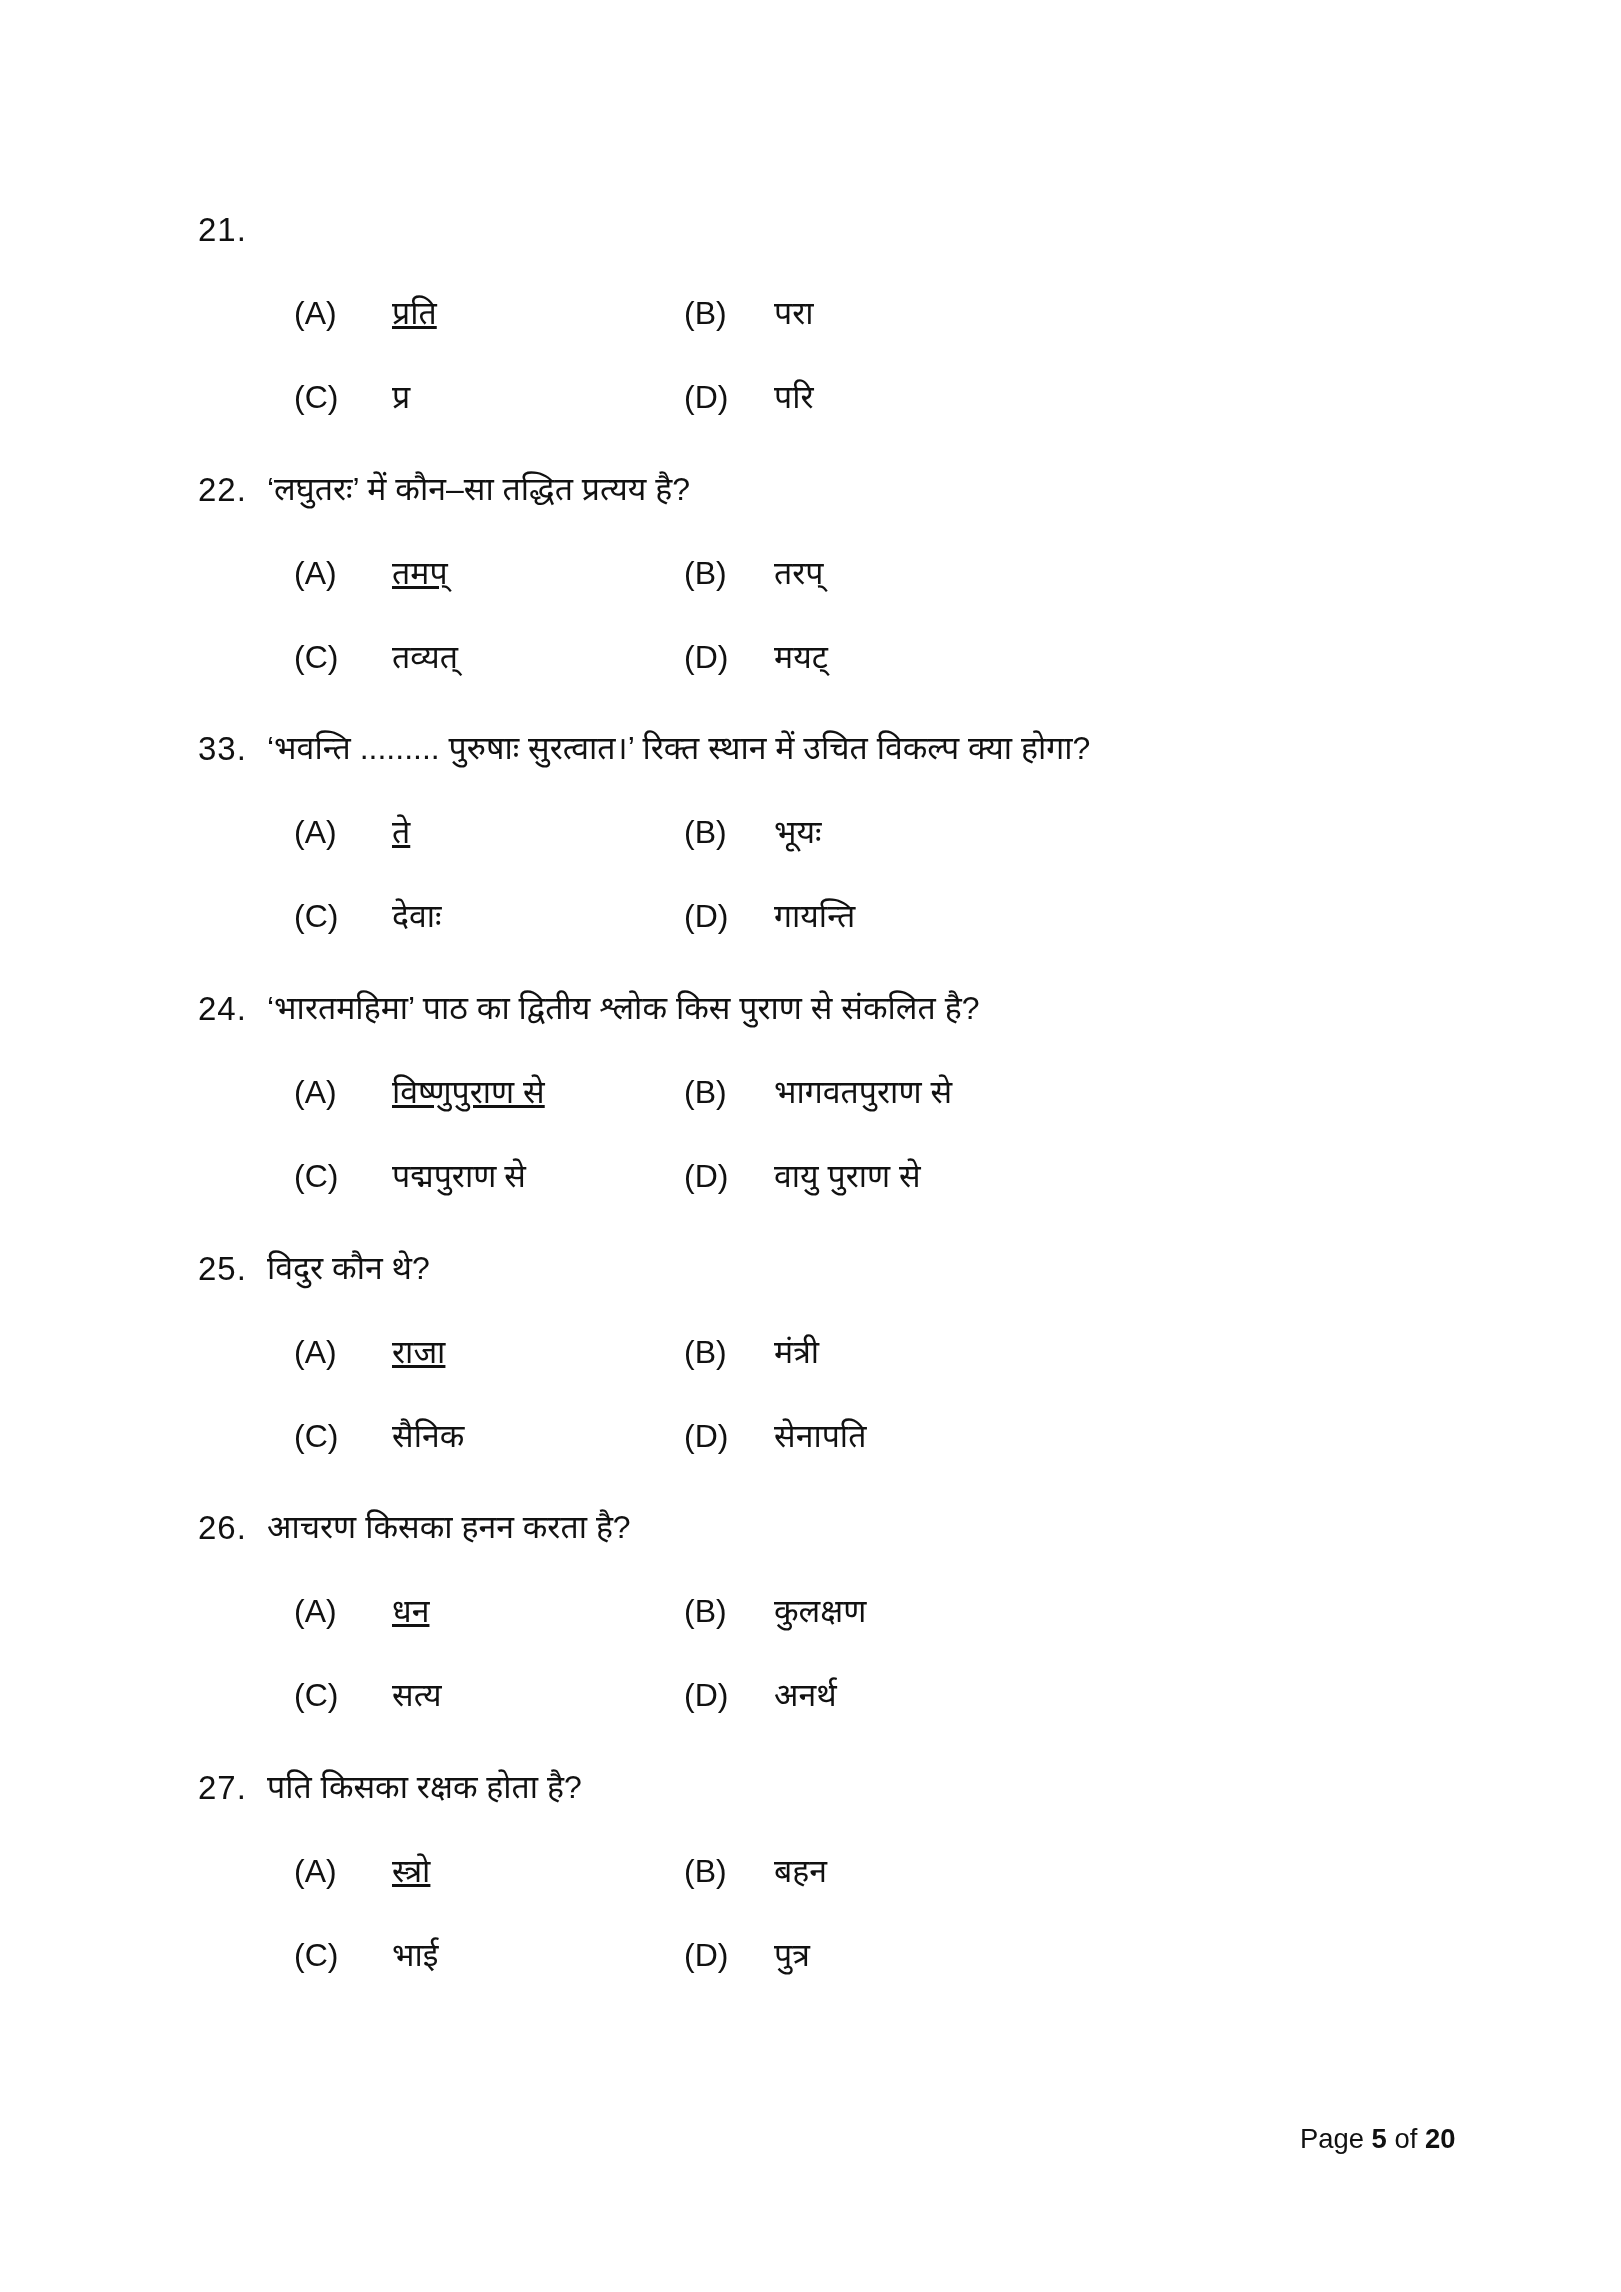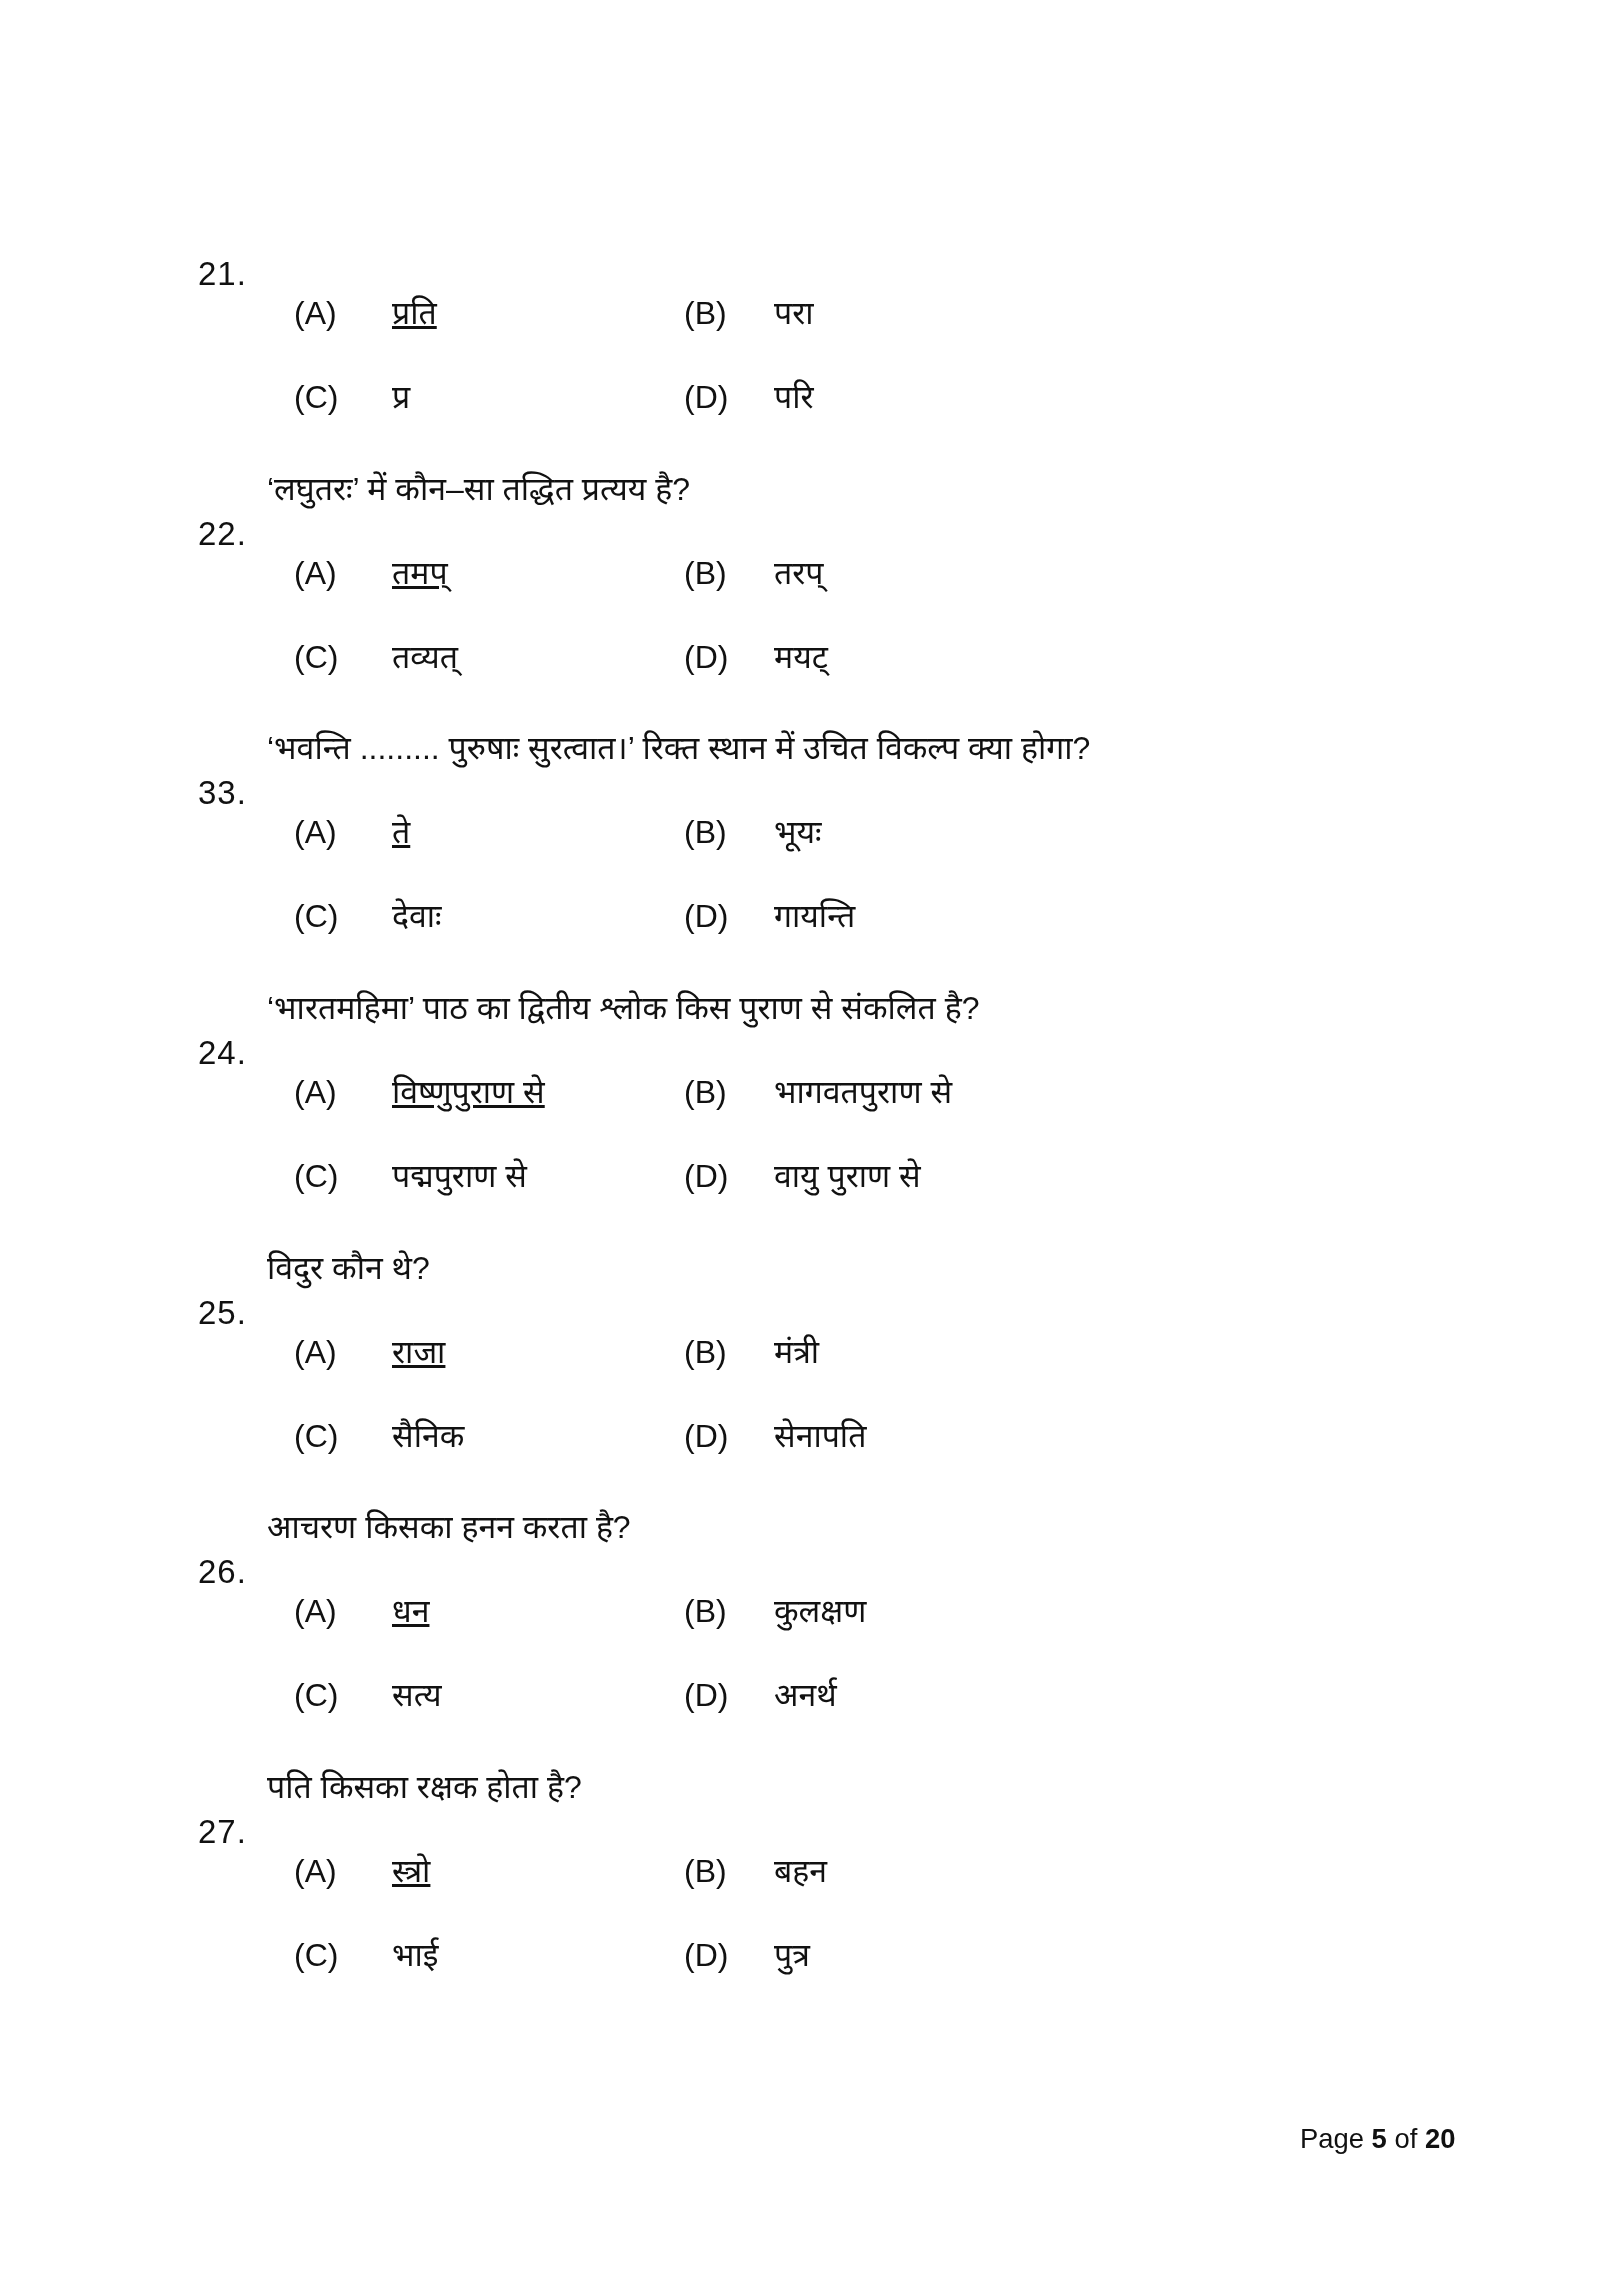--- a/index.html
+++ b/index.html
@@ -26,35 +26,34 @@
   .question span {
     position: absolute;
     white-space: nowrap;
     line-height: 1.25;
   }
   .q-num {
     left: 198px;
     top: 0;
     font-size: 33px;
     letter-spacing: 1px;
-    margin-top: 44px;
   }
   .q-text {
     left: 267px;
     top: 0;
     font-size: 32px;
   }
   .opt-letter { font-size: 32px; }
   .opt-text   { font-size: 32px; }
   .posA-label { left: 294px; top: 84px; }
   .posA-text  { left: 392px; top: 84px; text-decoration: underline; }
   .posB-label { left: 684px; top: 84px; }
   .posB-text  { left: 774px; top: 84px; }
   .posC-label { left: 294px; top: 168px; }
-  .posC-text  { left: 392px; top: 168px; }
+  .posC-text  { left: 392px; top: 168px; font-family: Liberation Serif, serif; }
   .posD-label { left: 684px; top: 168px; }
   .posD-text  { left: 774px; top: 168px; }
   .footer {
     position: absolute;
     left: 1259px;
     top: 2123px;
     font-size: 27.4px;
     color: #111111;
     white-space: nowrap;
     margin-left: 41px;

